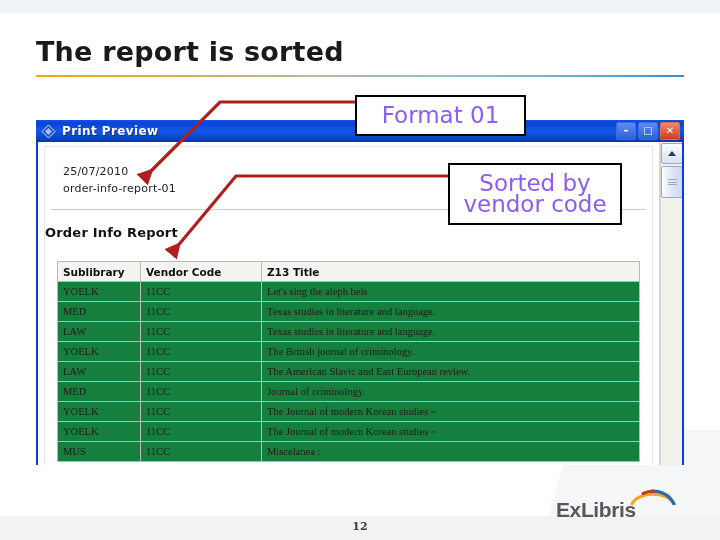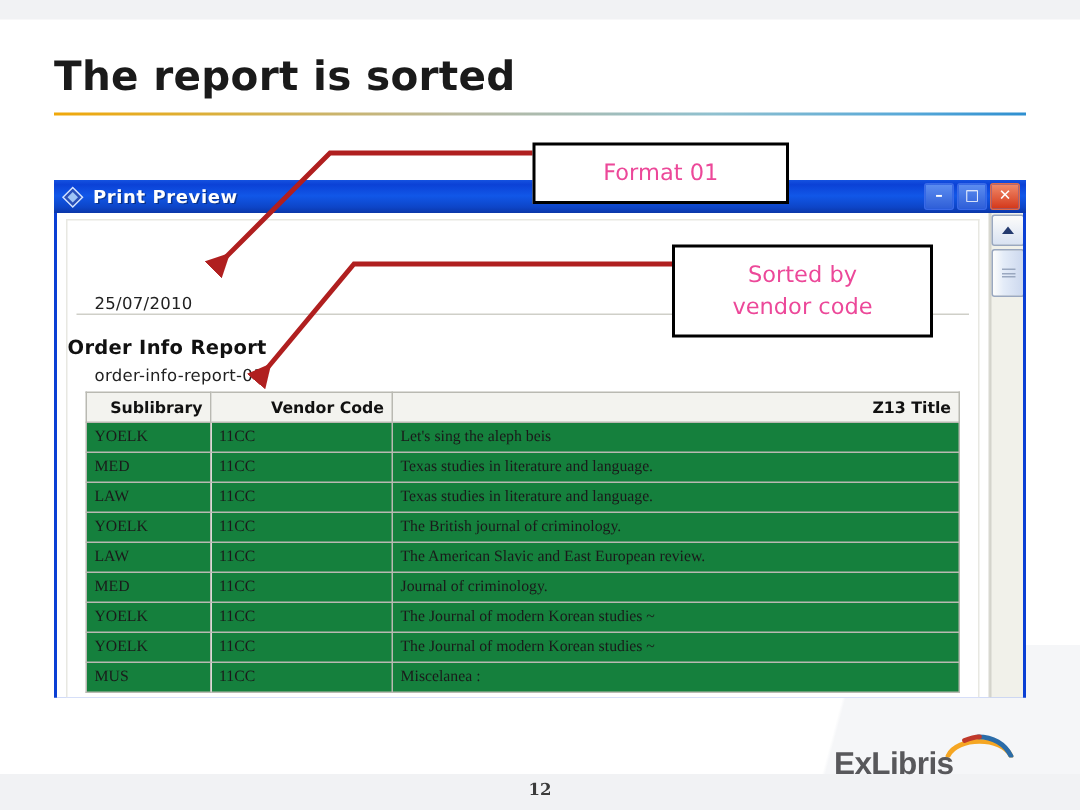--- a/index.html
+++ b/index.html
@@ -69,42 +69,41 @@
     background:#fff;border-right:1px solid #d8d8d0;overflow:hidden;
   }
   .paper{
     position:absolute;left:6px;top:4px;right:6px;bottom:0;
     background:#fff;border:1px solid #e8e8e2;border-bottom:none;
   }
   .doc-meta{position:absolute;left:18px;top:16px;line-height:17px;}
   .doc-meta div{
     font-size:11px;color:#222;letter-spacing:0.2px;
     font-family:"DejaVu Sans","Liberation Sans",sans-serif;
-    margin-top:31px;
   }
   .doc-rule{position:absolute;left:6px;top:62px;right:6px;height:1px;background:#cfcfc8;}
   .doc-title{
     position:absolute;left:0;right:0;top:78px;text-align:left;
     font-size:13px;font-weight:bold;color:#111;letter-spacing:0.2px;
   }
 
   
   .rtable{
     position:absolute;left:12px;right:12px;top:114px;
     border-collapse:collapse;table-layout:fixed;width:calc(100% - 24px);
   }
   .rtable th,.rtable td{
     border:1px solid #b9b9b2;
     font-size:10.5px;color:#1a1a1a;
     padding:3px 5px;height:13px;
     font-family:"DejaVu Sans","Liberation Sans",sans-serif;
     overflow:hidden;white-space:nowrap;text-overflow:clip;
   }
   .rtable th{
-    background:#f3f3ef;text-align:right;font-weight:bold;color:#111;
+    background:#f3f3ef;text-align:left;font-weight:bold;color:#111;
   }
   .rtable th.c1,.rtable td.c1{width:72px;}
   .rtable th.c2,.rtable td.c2{width:110px;}
   .rtable td{background:#15803d;text-align:left;font-family:Liberation Serif, serif;}
   .rtable td.c1,.rtable td.c2{text-align:left;}
 
   
   .vscroll{
     position:absolute;right:0;top:0;width:22px;bottom:0;
     background:#f1f1ea;border-left:1px solid #d4d4cc;box-sizing:border-box;
@@ -125,21 +124,21 @@
     border:1px solid #9aa8c0;border-radius:2px;
     display:flex;align-items:center;justify-content:center;
   }
   .sb-grip{width:9px;}
   .sb-grip i{display:block;height:1px;background:#9aa8c0;margin:1.6px 0;}
 
   
   .callout{
     position:absolute;background:#fff;border:2px solid #000;
     display:flex;align-items:center;justify-content:center;text-align:center;
-    color:#ec4899;font-size:15px;line-height:21px;z-index:30;
+    color:#8b5cf6;font-size:23px;line-height:21px;z-index:30;
     font-family:"DejaVu Sans","Liberation Sans",sans-serif;
   }
   #callout-format{left:355px;top:95px;width:167px;height:37px;}
   #callout-sorted{left:448px;top:163px;width:170px;height:58px;}
 
   
   .arrows{position:absolute;left:0;top:0;width:720px;height:540px;z-index:25;pointer-events:none;}
 
   
   .logo{position:absolute;left:556px;top:488px;width:130px;height:34px;}

